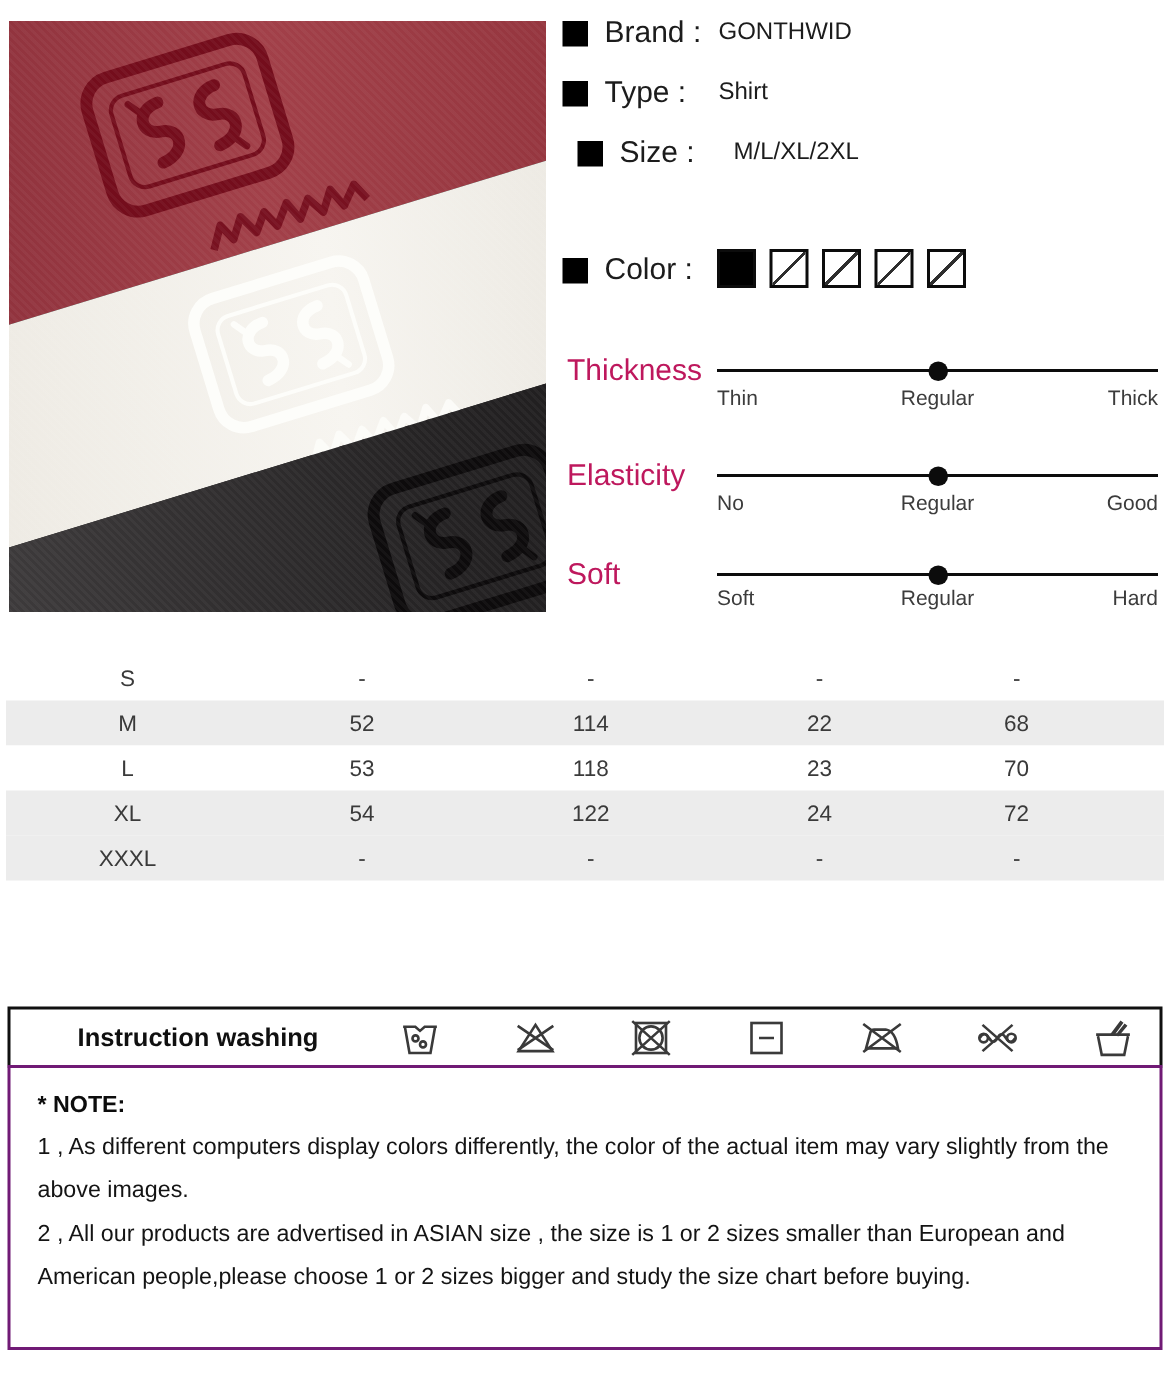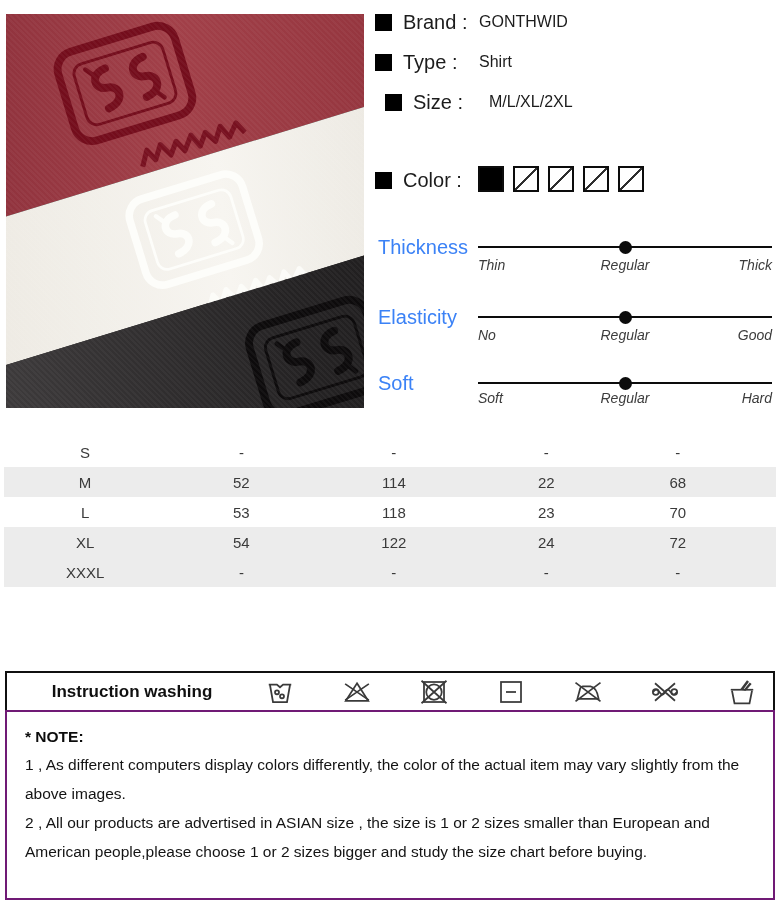--- a/index.html
+++ b/index.html
@@ -32,24 +32,24 @@
   .bullet { width:17px; height:17px; background:#000; flex:0 0 auto; }
   .ilabel { font-size:20px; margin-left:11px; width:70px; color:#1c1c1c; }
   .ival   { font-size:16px; margin-left:6px; color:#1c1c1c; }
   .row-brand { top:8px; }  .row-type { top:48px; }  .row-size { top:88px;padding-left:10px; }  .row-color { top:166px; }
   .swatches { position:absolute; left:478px; top:166px; display:flex; gap:9px; }
   .sw { width:26px; height:26px; border:2px solid #0c0c0c; position:relative; background:#fff; }
   .sw.filled { background:#000; }
   .sw.diag::after { content:""; position:absolute; inset:0;
     background:linear-gradient(to bottom right, transparent calc(50% - 1px), #2e2e2e calc(50% - 1px), #2e2e2e calc(50% + 1px), transparent calc(50% + 1px)); }
 
-  .attr-name { position:absolute; left:378px; height:28px; line-height:28px; font-size:20px; color:#3b82f6; }
+  .attr-name { position:absolute; left:378px; height:28px; line-height:28px; font-size:20px; color:#be185d; }
   .track { position:absolute; left:478px; width:294px; height:2px; background:#0c0c0c; }
   .dot { position:absolute; left:50%; top:50%; width:13px; height:13px; margin:-6.5px 0 0 -6.5px; border-radius:50%; background:#0c0c0c; }
-  .scale { position:absolute; left:478px; width:294px; height:16px; font-size:14px; font-style:italic; color:#3c3c3c; }
+  .scale { position:absolute; left:478px; width:294px; height:16px; font-size:14px; color:#3c3c3c; }
   .scale .s-left { position:absolute; left:0; }
   .scale .s-mid  { position:absolute; left:50%; transform:translateX(-50%); }
   .scale .s-right{ position:absolute; right:0; }
   .t-name{top:233px;} .t-track{top:246px;} .t-scale{top:257px;}
   .e-name{top:303px;} .e-track{top:316px;} .e-scale{top:327px;}
   .s-name{top:369px;} .s-track{top:382px;} .s-scale{top:390px;}
 
   
   .size-table { position:absolute; left:4px; top:433px; width:772px; }
   .tr { display:grid; grid-template-columns:21% 19.5% 20% 19.5% 20%; align-items:center; text-align:center; }

